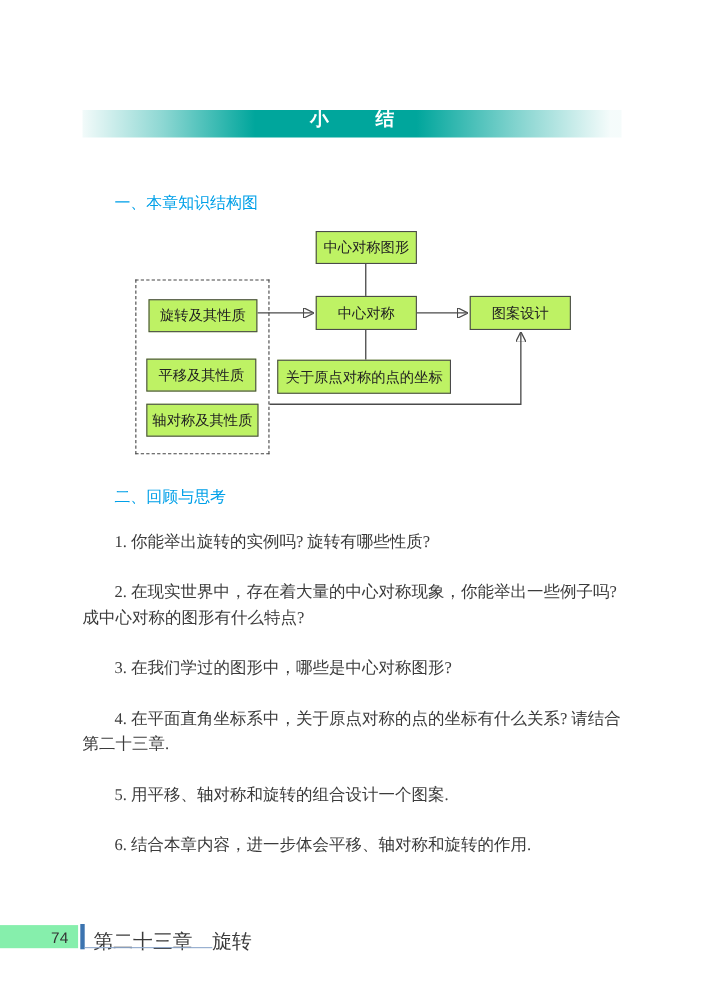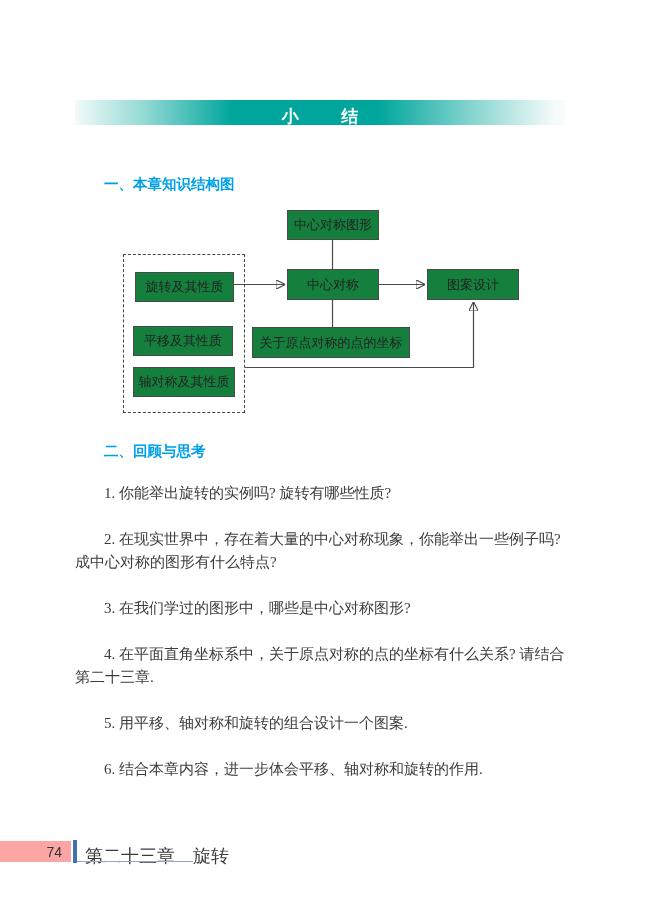--- a/index.html
+++ b/index.html
@@ -19,51 +19,51 @@
     position: absolute;
     left: 75px; top: 100px;
     width: 490px; height: 25px;
     background: linear-gradient(90deg,
       rgba(0,166,156,0.05) 0%,
       rgba(0,166,156,0.45) 15%,
       #00a69c 32%,
       #00a69c 62%,
       rgba(0,166,156,0.50) 80%,
       rgba(0,166,156,0.04) 98%);
-    display: flex; align-items: flex-end; justify-content: center;
+    display: flex; align-items: flex-start; justify-content: center;
   }
   .banner-title {
     color: #ffffff;
     font-family: "Liberation Sans", "DejaVu Sans", sans-serif;
     font-weight: bold;
     font-size: 17px;
     letter-spacing: 0.75em;
     text-indent: 0.75em;
     line-height: 1;
   }
 
   
   .sec-heading {
     position: absolute;
     left: 104px;
     color: #00a0e8;
     font-family: "Liberation Sans", "DejaVu Sans", sans-serif;
-    font-weight: bold;
+    font-weight: normal;
     font-size: 14.5px;
     white-space: nowrap;
   }
   .sec-heading.one { top: 175px; }
   .sec-heading.two { top: 442px; }
 
   
   .diagram { position: absolute; left: 0; top: 0; width: 650px; height: 440px; }
   .node {
     position: absolute;
     border: 1px solid #4a4a4a;
-    background: #15803d;
+    background: #bef264;
     display: flex; align-items: center; justify-content: center;
     font-size: 13px; color: #222222;
     white-space: nowrap;
     z-index: 2;
   }
   .dashed-group {
     position: absolute;
     left: 123px; top: 254px;
     width: 122px; height: 159px;
     border: 1px dashed #444444;
@@ -89,21 +89,21 @@
     color: #3b3b3b;
   }
   .q-line { white-space: nowrap; }
   .q-line.first { padding-left: 29px; margin-top: 23px; }
 
   
   .footer { position: absolute; left: 0; top: 840px; width: 650px; height: 24px; }
   .pagenum-strip {
     position: absolute; left: 0; top: 1px;
     width: 71px; height: 21px;
-    background: #fca5a5;
+    background: #86efac;
     display: flex; align-items: center; justify-content: flex-end;
     padding-right: 9px;
     font-family: "Liberation Sans", "DejaVu Sans", sans-serif;
     font-size: 14px; color: #333333;
   }
   .footer-bar {
     position: absolute; left: 73px; top: 0;
     width: 4px; height: 23px;
     background: #3c74b0;
   }

